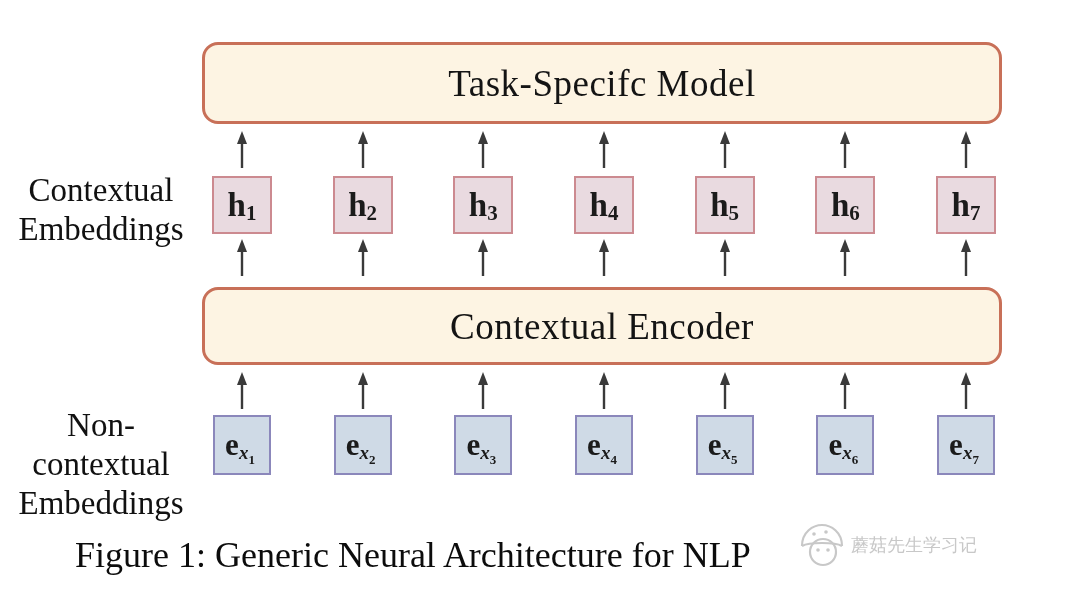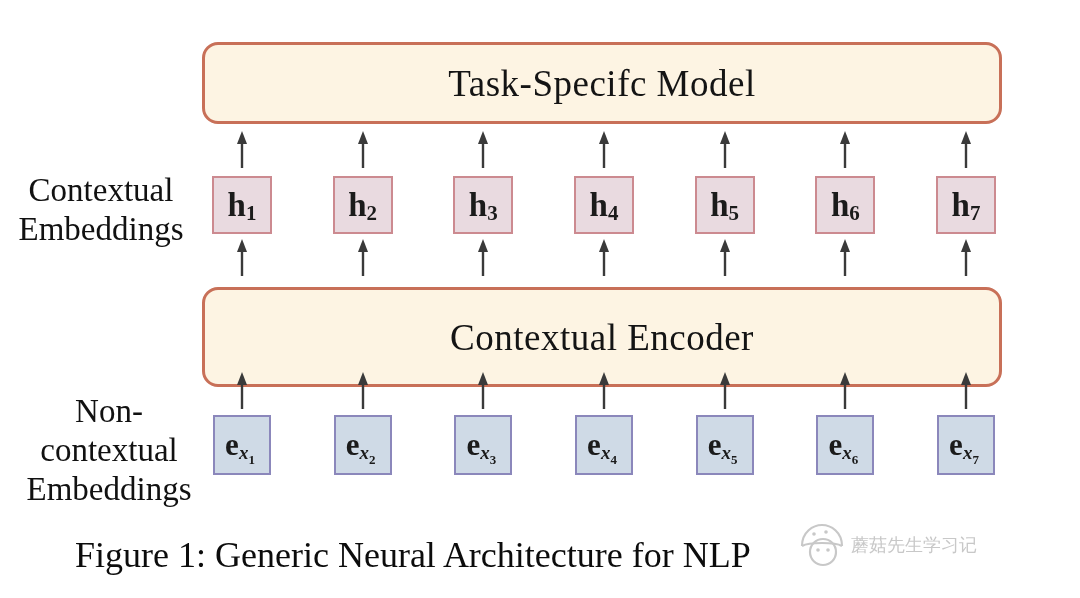--- a/index.html
+++ b/index.html
@@ -8,21 +8,21 @@
     font-family:"Liberation Serif", serif; overflow:hidden;
   }
   .big-box {
     position:absolute; left:202px; width:800px; box-sizing:border-box;
     border:3px solid var(--box-border); border-radius:16px;
     background:var(--box-fill);
     display:flex; align-items:center; justify-content:center;
     font-size:37px; color:#141414; letter-spacing:0.5px;
   }
   .big-box.task { top:42px; height:82px; }
-  .big-box.encoder { top:287px; height:100px; }
+  .big-box.encoder { top:287px; height:78px; }
 
   .node {
     position:absolute; box-sizing:border-box;
     display:flex; align-items:center; justify-content:center;
     font-weight:700; color:#1b1b1b;
   }
   .h-node {
     top:176px; width:60px; height:58px;
     background:var(--h-fill); border:2px solid var(--h-border);
     font-size:33px;
@@ -39,21 +39,21 @@
                     display:inline-block; transform:translateY(5px); }
 
   .arrow { position:absolute; }
 
   .side-label {
     position:absolute; left:0; width:202px; text-align:center;
     font-size:33px; line-height:1.18; color:#111;
   }
   .side-label span { display:block; }
   .side-label.ctx { top:171px; }
-  .side-label.nctx { top:392px;padding-left:8px; }
+  .side-label.nctx { top:406px; }
 
   .caption {
     position:absolute; left:75px; top:534px;
     font-size:36px; color:#0c0c0c; white-space:nowrap;
   }
   .watermark {
     position:absolute; left:797px; top:520px;
     display:flex; align-items:center; gap:4px;
     color:var(--watermark); font-size:18px;
     text-shadow:0 0 3px #ffffff, 0 0 2px #ffffff;

